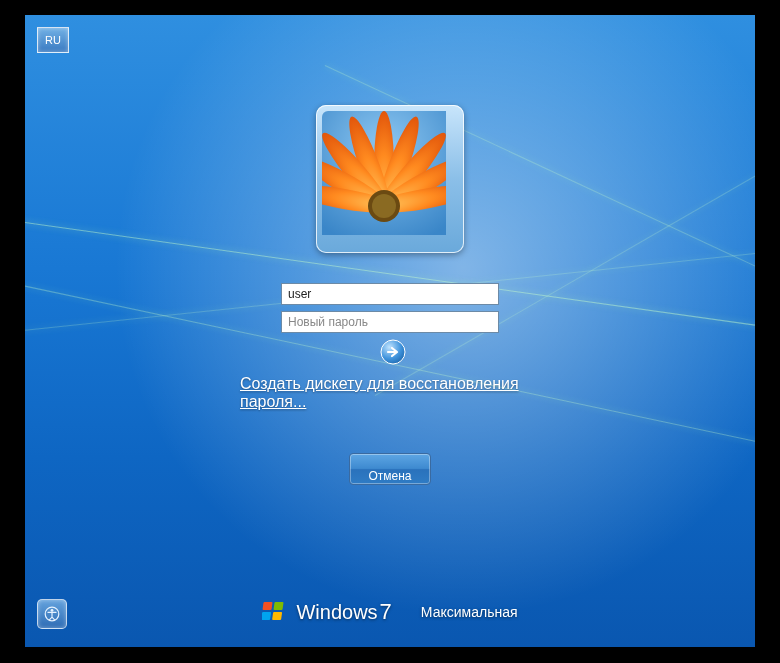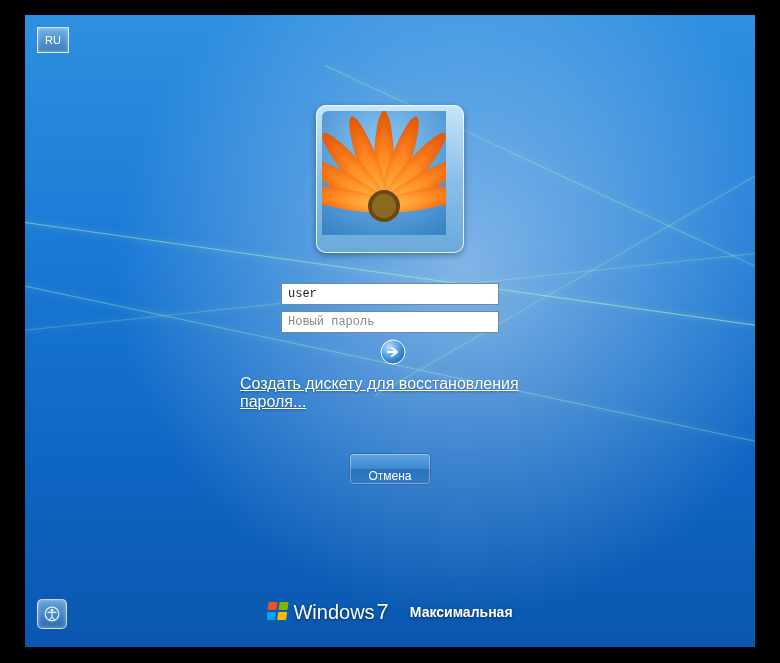--- a/index.html
+++ b/index.html
@@ -117,21 +117,21 @@
   }
   .text-field {
     width: 218px;
     height: 22px;
     background: #fff;
     border: 1px solid #6c8aa6;
     font-size: 12px;
     padding: 0 6px;
     box-sizing: border-box;
     color: #222;
-    font-family: Liberation Mono, monospace;
+    font-family: Liberation Sans, sans-serif;
   }
   .text-field::placeholder {
     color: #888;
   }
   .submit-btn {
     width: 26px;
     height: 26px;
     margin-left: 6px;
     border: none;
     background: none;
@@ -167,35 +167,36 @@
 
   
   .branding {
     position: absolute;
     left: 0;
     right: 0;
     bottom: 22px;
     display: flex;
     align-items: center;
     justify-content: center;
+    gap: 8px;
     color: #fff;
     text-shadow: 0 1px 3px rgba(0,0,0,0.5);
     pointer-events: none;
   }
   .brand-text {
     font-size: 20px;
     font-weight: 400;
   }
   .brand-text .seven {
     font-size: 22px;
     font-weight: 300;
   }
   .brand-edition {
     font-size: 14px;
-    font-weight: 700;
+    font-weight: 400;
     margin-left: 21px;
   }
   .win-flag {
     width: 26px;
     height: 26px;
     flex-shrink: 0;
   }
 </style>
 </head>
 <body>

